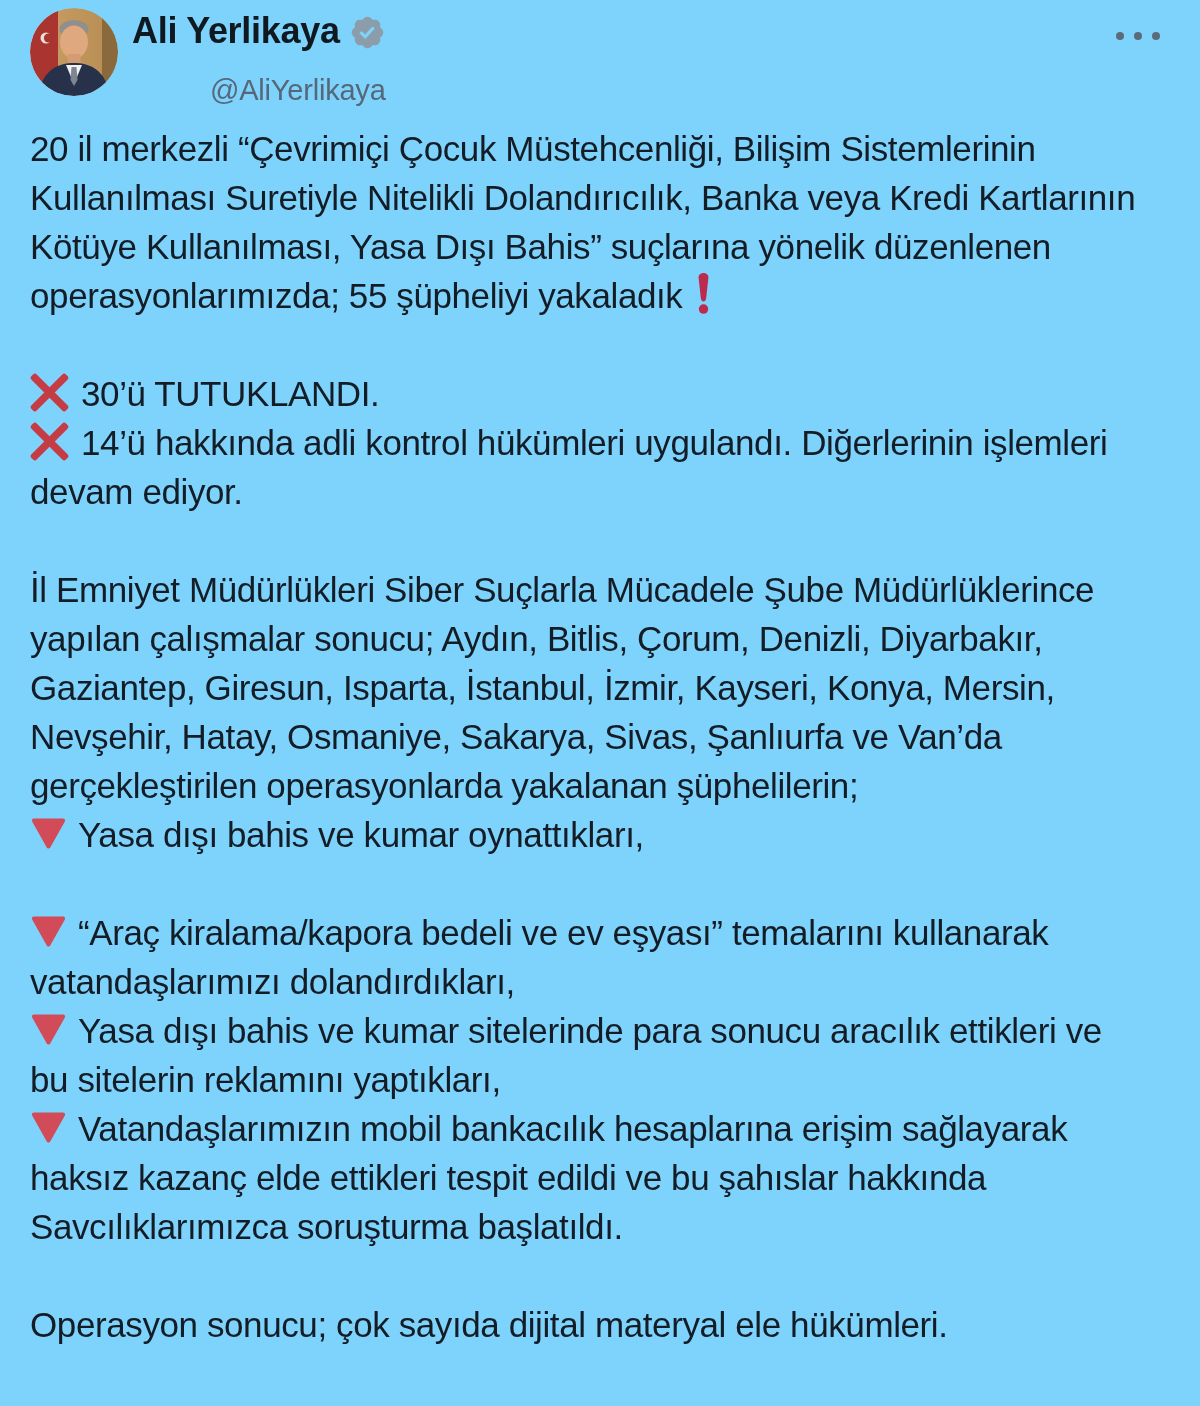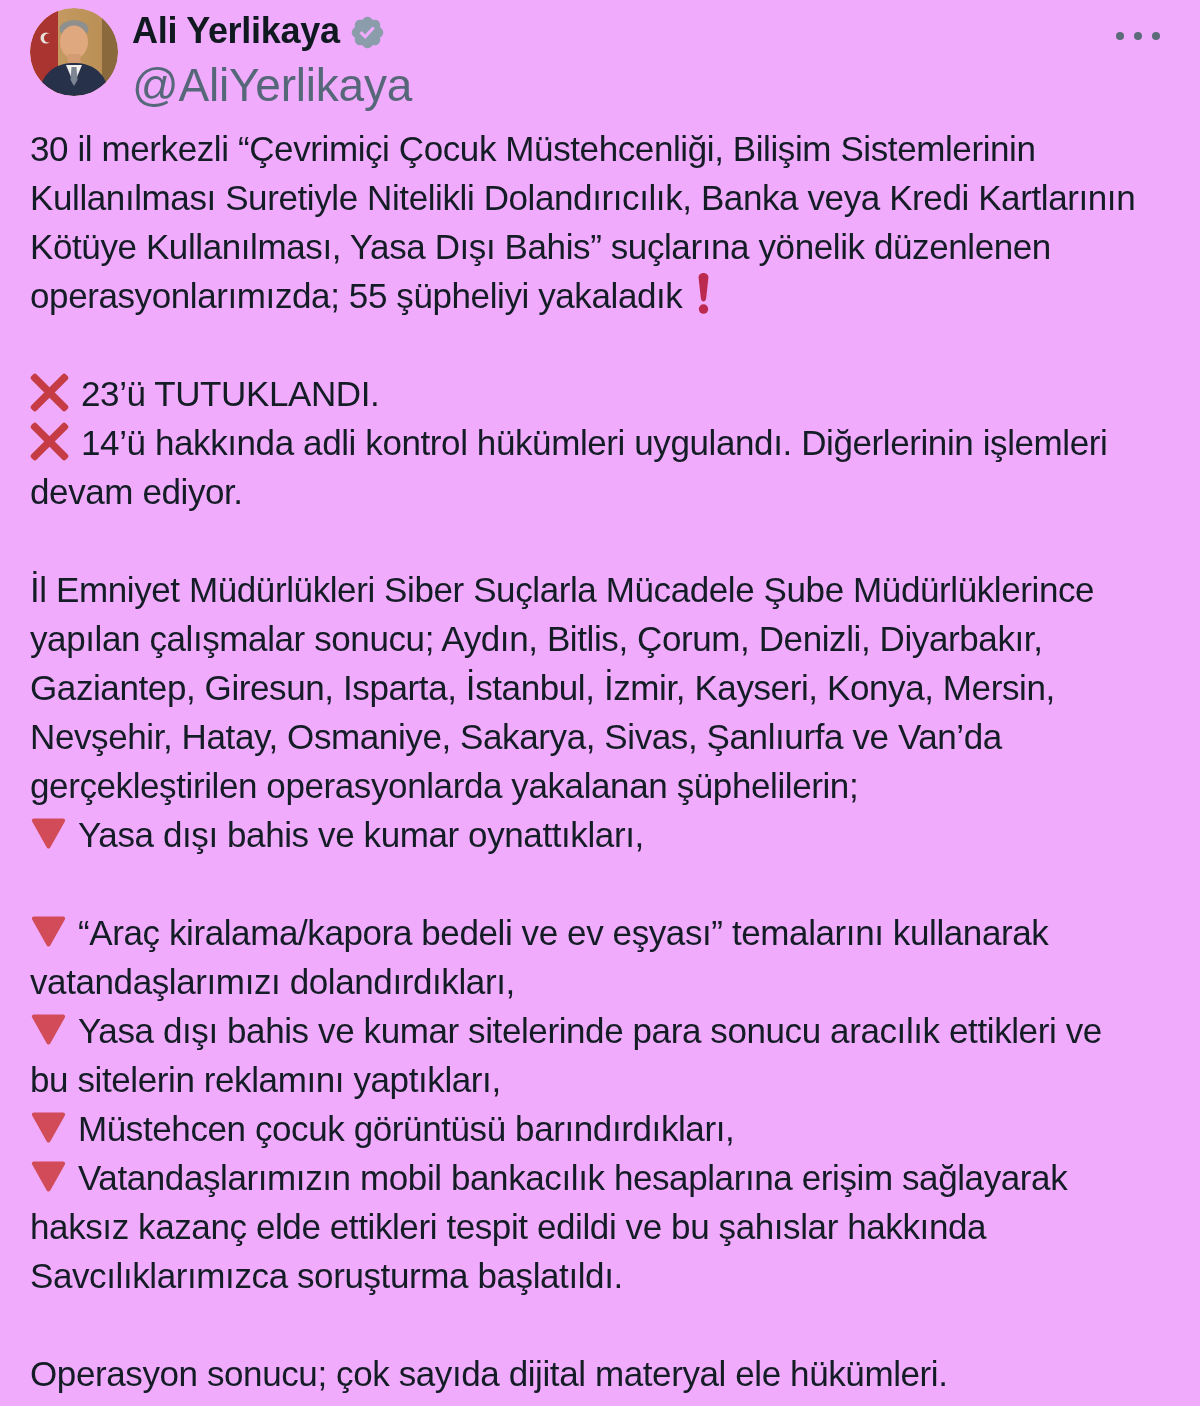--- a/index.html
+++ b/index.html
@@ -1,20 +1,20 @@
 <!DOCTYPE html>
 <html><head>
 <meta charset="utf-8">
 <style>
   html, body { margin: 0; padding: 0; }
   .page {
     position: relative;
     width: 1200px;
     height: 1406px;
-    background: #f0abfc;
+    background: #7dd3fc;
     overflow: hidden;
     font-family: "Liberation Sans", "DejaVu Sans", sans-serif;
     color: #141c26;
   }
   
   .header {
     position: relative;
     padding: 10px 30px 0 30px;
     height: 88px;
   }
@@ -32,24 +32,25 @@
   .display-name {
     font-size: 36px;
     font-weight: bold;
     letter-spacing: -0.3px;
     color: #101820;
     cursor: pointer;
   }
   .badge { width: 37px; height: 37px; margin-top: 3px; }
   .badge svg { display: block; width: 100%; height: 100%; }
   .handle {
-    margin-top: 6px;
-    font-size: 46px;
+    margin-top: 22px;
+    font-size: 29px;
     letter-spacing: -0.2px;
     color: #56677a;
+    text-align: right;
   }
   .more-btn {
     position: absolute;
     right: 34px; top: 26px;
     display: flex; gap: 10px;
     padding: 6px;
     background: none; border: none; cursor: pointer;
   }
   .more-btn .dot {
     width: 8px; height: 8px;
@@ -126,35 +127,35 @@
     </div>
 
     <button class="more-btn" aria-label="More">
       <span class="dot"></span>
       <span class="dot"></span>
       <span class="dot"></span>
     </button>
   </div>
 
   <div class="tweet-body" id="tweet-body">
-      <p class="para"><span>30 il merkezli “Çevrimiçi Çocuk Müstehcenliği, Bilişim Sistemlerinin
+      <p class="para"><span>20 il merkezli “Çevrimiçi Çocuk Müstehcenliği, Bilişim Sistemlerinin
 Kullanılması Suretiyle Nitelikli Dolandırıcılık, Banka veya Kredi Kartlarının
 Kötüye Kullanılması, Yasa Dışı Bahis” suçlarına yönelik düzenlenen
 operasyonlarımızda; 55 şüpheliyi yakaladık </span><span class="emoji red-exclamation-icon"><svg viewBox="0 0 14 40">
             <g fill="#bc2a50">
               <path d="M7 0 C9.9 0 12.1 2.1 11.8 4.7 L9.6 24.6 C9.4 26.5 8.4 27.7 7 27.7 C5.6 27.7 4.6 26.5 4.4 24.6 L2.2 4.7 C1.9 2.1 4.1 0 7 0 Z"></path>
               <circle cx="7" cy="35.2" r="4.6"></circle>
             </g>
           </svg></span></p>
       <p class="para gap"><span class="emoji cross-mark-icon"><svg viewBox="0 0 36 36">
             <g fill="#c63c44">
               <rect x="14.6" y="-4.5" width="6.8" height="45" rx="2.4" transform="rotate(45 18 18)"></rect>
               <rect x="14.6" y="-4.5" width="6.8" height="45" rx="2.4" transform="rotate(-45 18 18)"></rect>
             </g>
-          </svg></span><span>23’ü TUTUKLANDI.</span></p>
+          </svg></span><span>30’ü TUTUKLANDI.</span></p>
       <p class="para"><span class="emoji cross-mark-icon"><svg viewBox="0 0 36 36">
             <g fill="#c63c44">
               <rect x="14.6" y="-4.5" width="6.8" height="45" rx="2.4" transform="rotate(45 18 18)"></rect>
               <rect x="14.6" y="-4.5" width="6.8" height="45" rx="2.4" transform="rotate(-45 18 18)"></rect>
             </g>
           </svg></span><span>14’ü hakkında adli kontrol hükümleri uygulandı. Diğerlerinin işlemleri
 devam ediyor.</span></p>
       <p class="para gap"><span>İl Emniyet Müdürlükleri Siber Suçlarla Mücadele Şube Müdürlüklerince
 yapılan çalışmalar sonucu; Aydın, Bitlis, Çorum, Denizli, Diyarbakır,
 Gaziantep, Giresun, Isparta, İstanbul, İzmir, Kayseri, Konya, Mersin,
@@ -166,22 +167,19 @@
       <p class="para gap"><span class="emoji red-triangle-icon"><svg viewBox="0 0 36 31">
             <path d="M3.4 2.5 h29.2 L18 28.5 Z" fill="#d24b58" stroke="#d24b58" stroke-width="4" stroke-linejoin="round"></path>
           </svg></span><span>“Araç kiralama/kapora bedeli ve ev eşyası” temalarını kullanarak
 vatandaşlarımızı dolandırdıkları,</span></p>
       <p class="para"><span class="emoji red-triangle-icon"><svg viewBox="0 0 36 31">
             <path d="M3.4 2.5 h29.2 L18 28.5 Z" fill="#d24b58" stroke="#d24b58" stroke-width="4" stroke-linejoin="round"></path>
           </svg></span><span>Yasa dışı bahis ve kumar sitelerinde para sonucu aracılık ettikleri ve
 bu sitelerin reklamını yaptıkları,</span></p>
       <p class="para"><span class="emoji red-triangle-icon"><svg viewBox="0 0 36 31">
             <path d="M3.4 2.5 h29.2 L18 28.5 Z" fill="#d24b58" stroke="#d24b58" stroke-width="4" stroke-linejoin="round"></path>
-          </svg></span><span>Müstehcen çocuk görüntüsü barındırdıkları,</span></p>
-      <p class="para"><span class="emoji red-triangle-icon"><svg viewBox="0 0 36 31">
-            <path d="M3.4 2.5 h29.2 L18 28.5 Z" fill="#d24b58" stroke="#d24b58" stroke-width="4" stroke-linejoin="round"></path>
           </svg></span><span>Vatandaşlarımızın mobil bankacılık hesaplarına erişim sağlayarak
 haksız kazanç elde ettikleri tespit edildi ve bu şahıslar hakkında
 Savcılıklarımızca soruşturma başlatıldı.</span></p>
       <p class="para gap"><span>Operasyon sonucu; çok sayıda dijital materyal ele hükümleri.</span></p>
     </div>
 
 </div>
 
 </body></html>

